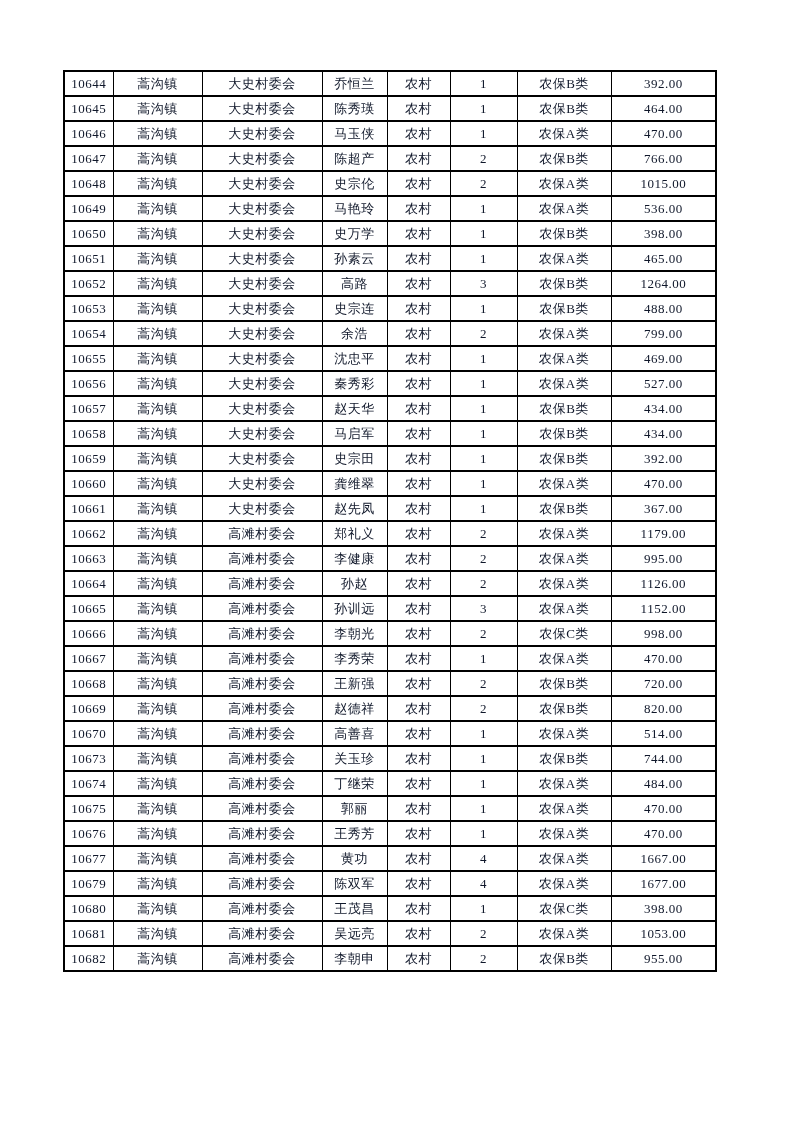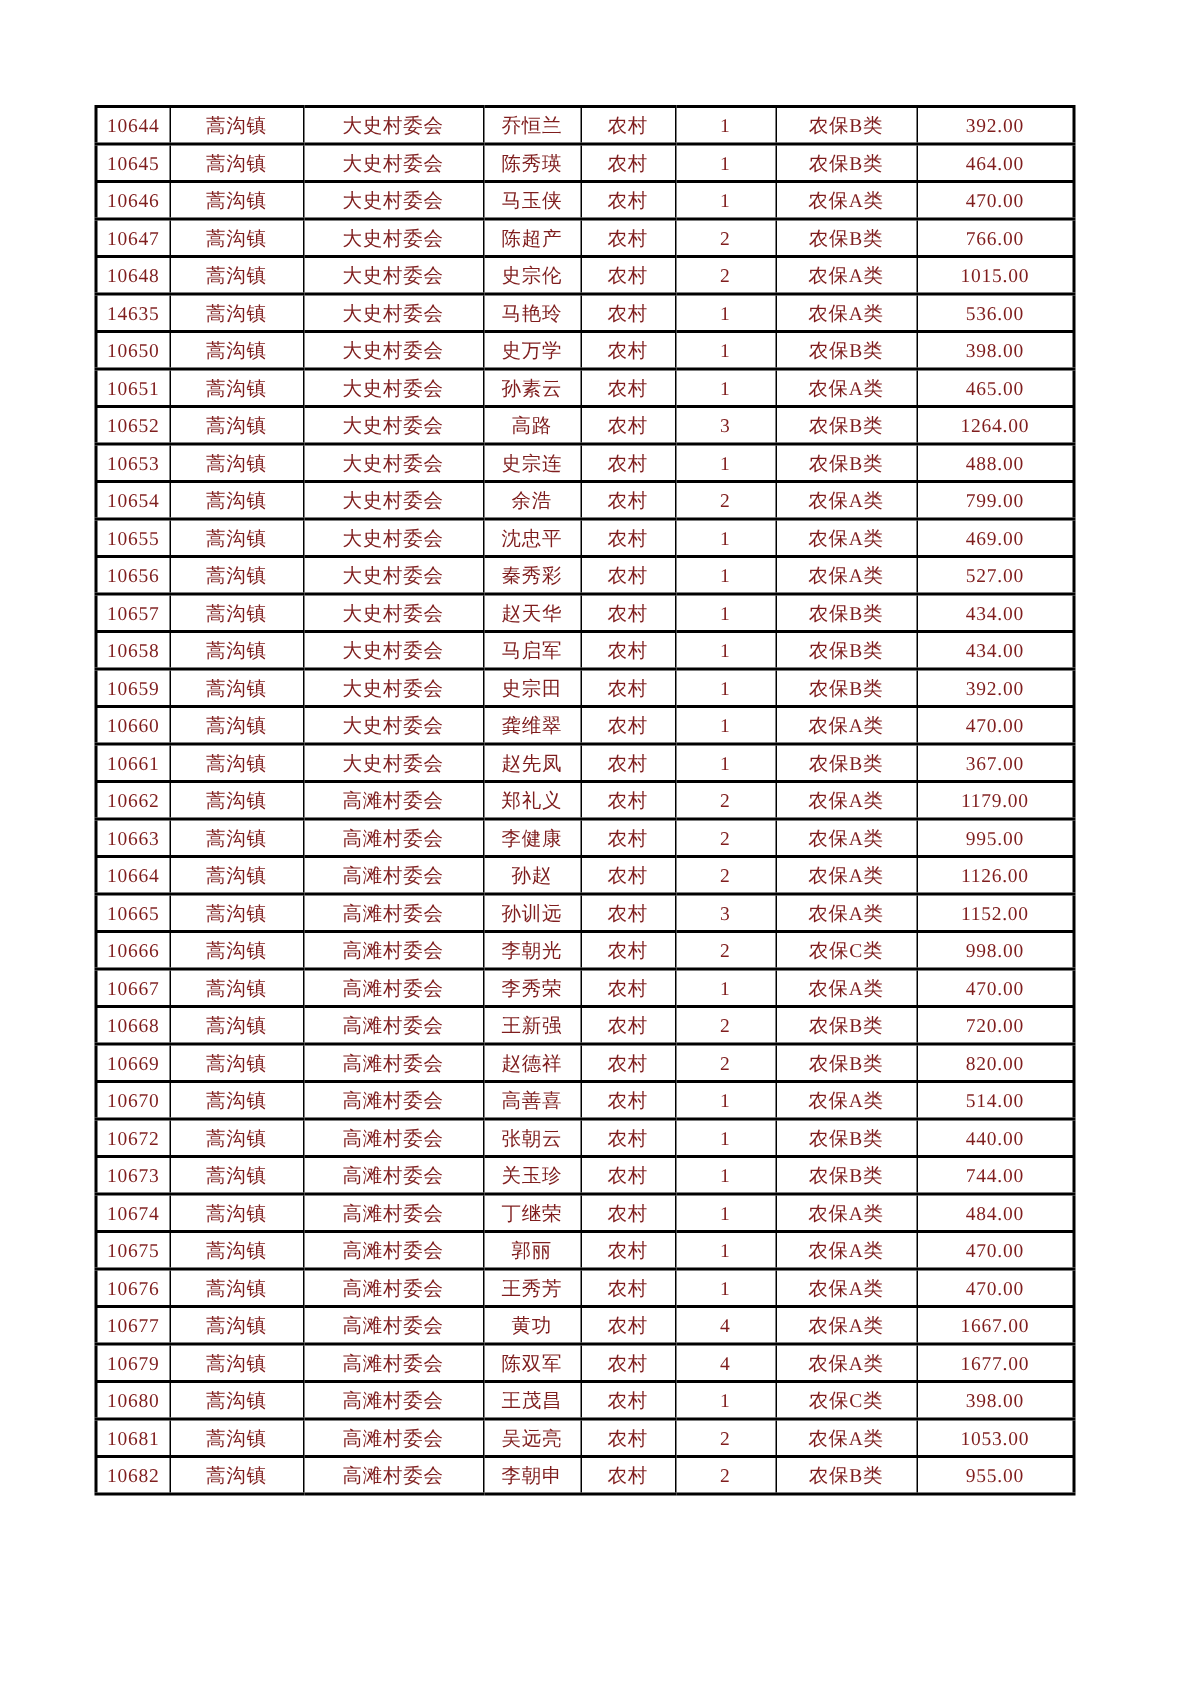--- a/index.html
+++ b/index.html
@@ -7,21 +7,21 @@
     padding: 0;
     background: #ffffff;
   }
   .page {
     position: relative;
     width: 752px;
     height: 1122px;
     background: #ffffff;
     overflow: hidden;
     font-family: "Liberation Serif", "DejaVu Serif", serif;
-    color: #7f1d1d;
+    color: #0f172a;
   }
   table.roster {
     position: absolute;
     left: 63px;
     top: 70px;
     width: 652px;
     border-collapse: collapse;
     table-layout: fixed;
     border: 2px solid #000000;
   }
@@ -104,21 +104,21 @@
           <td class="num">10648</td>
           <td>蒿沟镇</td>
           <td>大史村委会</td>
           <td>史宗伦</td>
           <td>农村</td>
           <td class="num">2</td>
           <td>农保A类</td>
           <td class="num">1015.00</td>
         </tr>
         <tr>
-          <td class="num">14635</td>
+          <td class="num">10649</td>
           <td>蒿沟镇</td>
           <td>大史村委会</td>
           <td>马艳玲</td>
           <td>农村</td>
           <td class="num">1</td>
           <td>农保A类</td>
           <td class="num">536.00</td>
         </tr>
         <tr>
           <td class="num">10650</td>
@@ -322,30 +322,20 @@
         </tr>
         <tr>
           <td class="num">10670</td>
           <td>蒿沟镇</td>
           <td>高滩村委会</td>
           <td>高善喜</td>
           <td>农村</td>
           <td class="num">1</td>
           <td>农保A类</td>
           <td class="num">514.00</td>
-        </tr>
-        <tr>
-          <td class="num">10672</td>
-          <td>蒿沟镇</td>
-          <td>高滩村委会</td>
-          <td>张朝云</td>
-          <td>农村</td>
-          <td class="num">1</td>
-          <td>农保B类</td>
-          <td class="num">440.00</td>
         </tr>
         <tr>
           <td class="num">10673</td>
           <td>蒿沟镇</td>
           <td>高滩村委会</td>
           <td>关玉珍</td>
           <td>农村</td>
           <td class="num">1</td>
           <td>农保B类</td>
           <td class="num">744.00</td>

